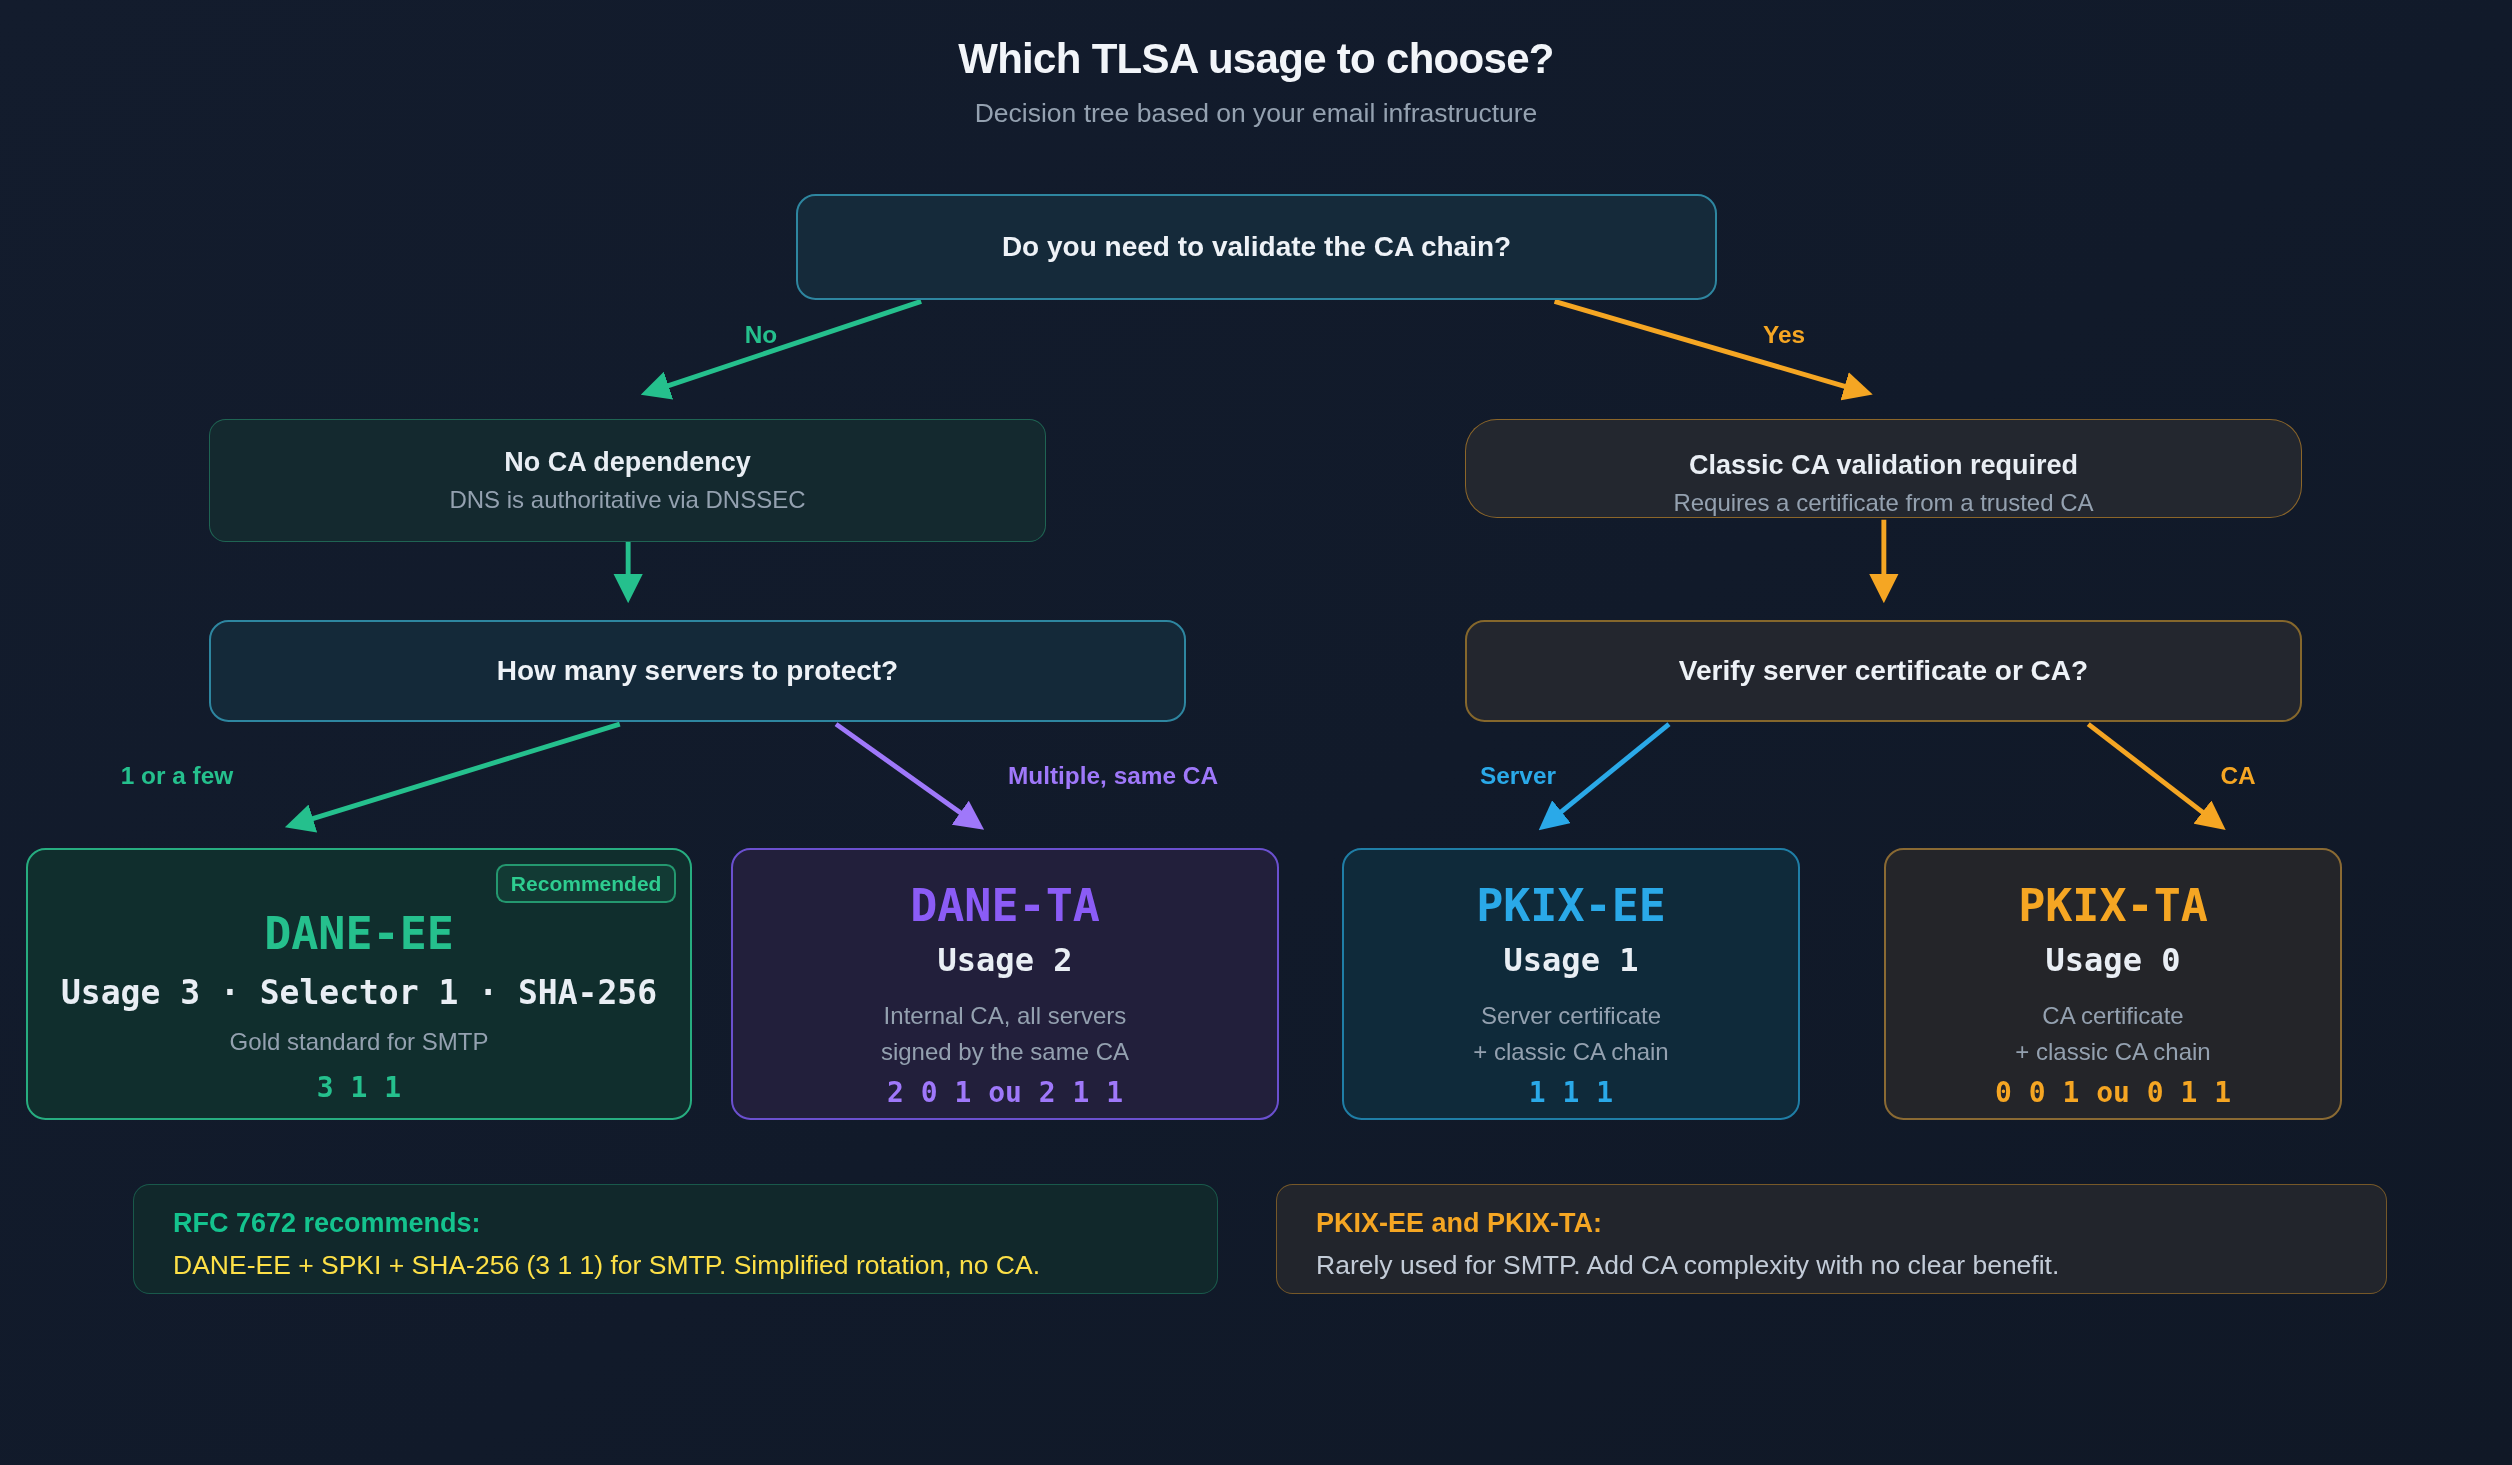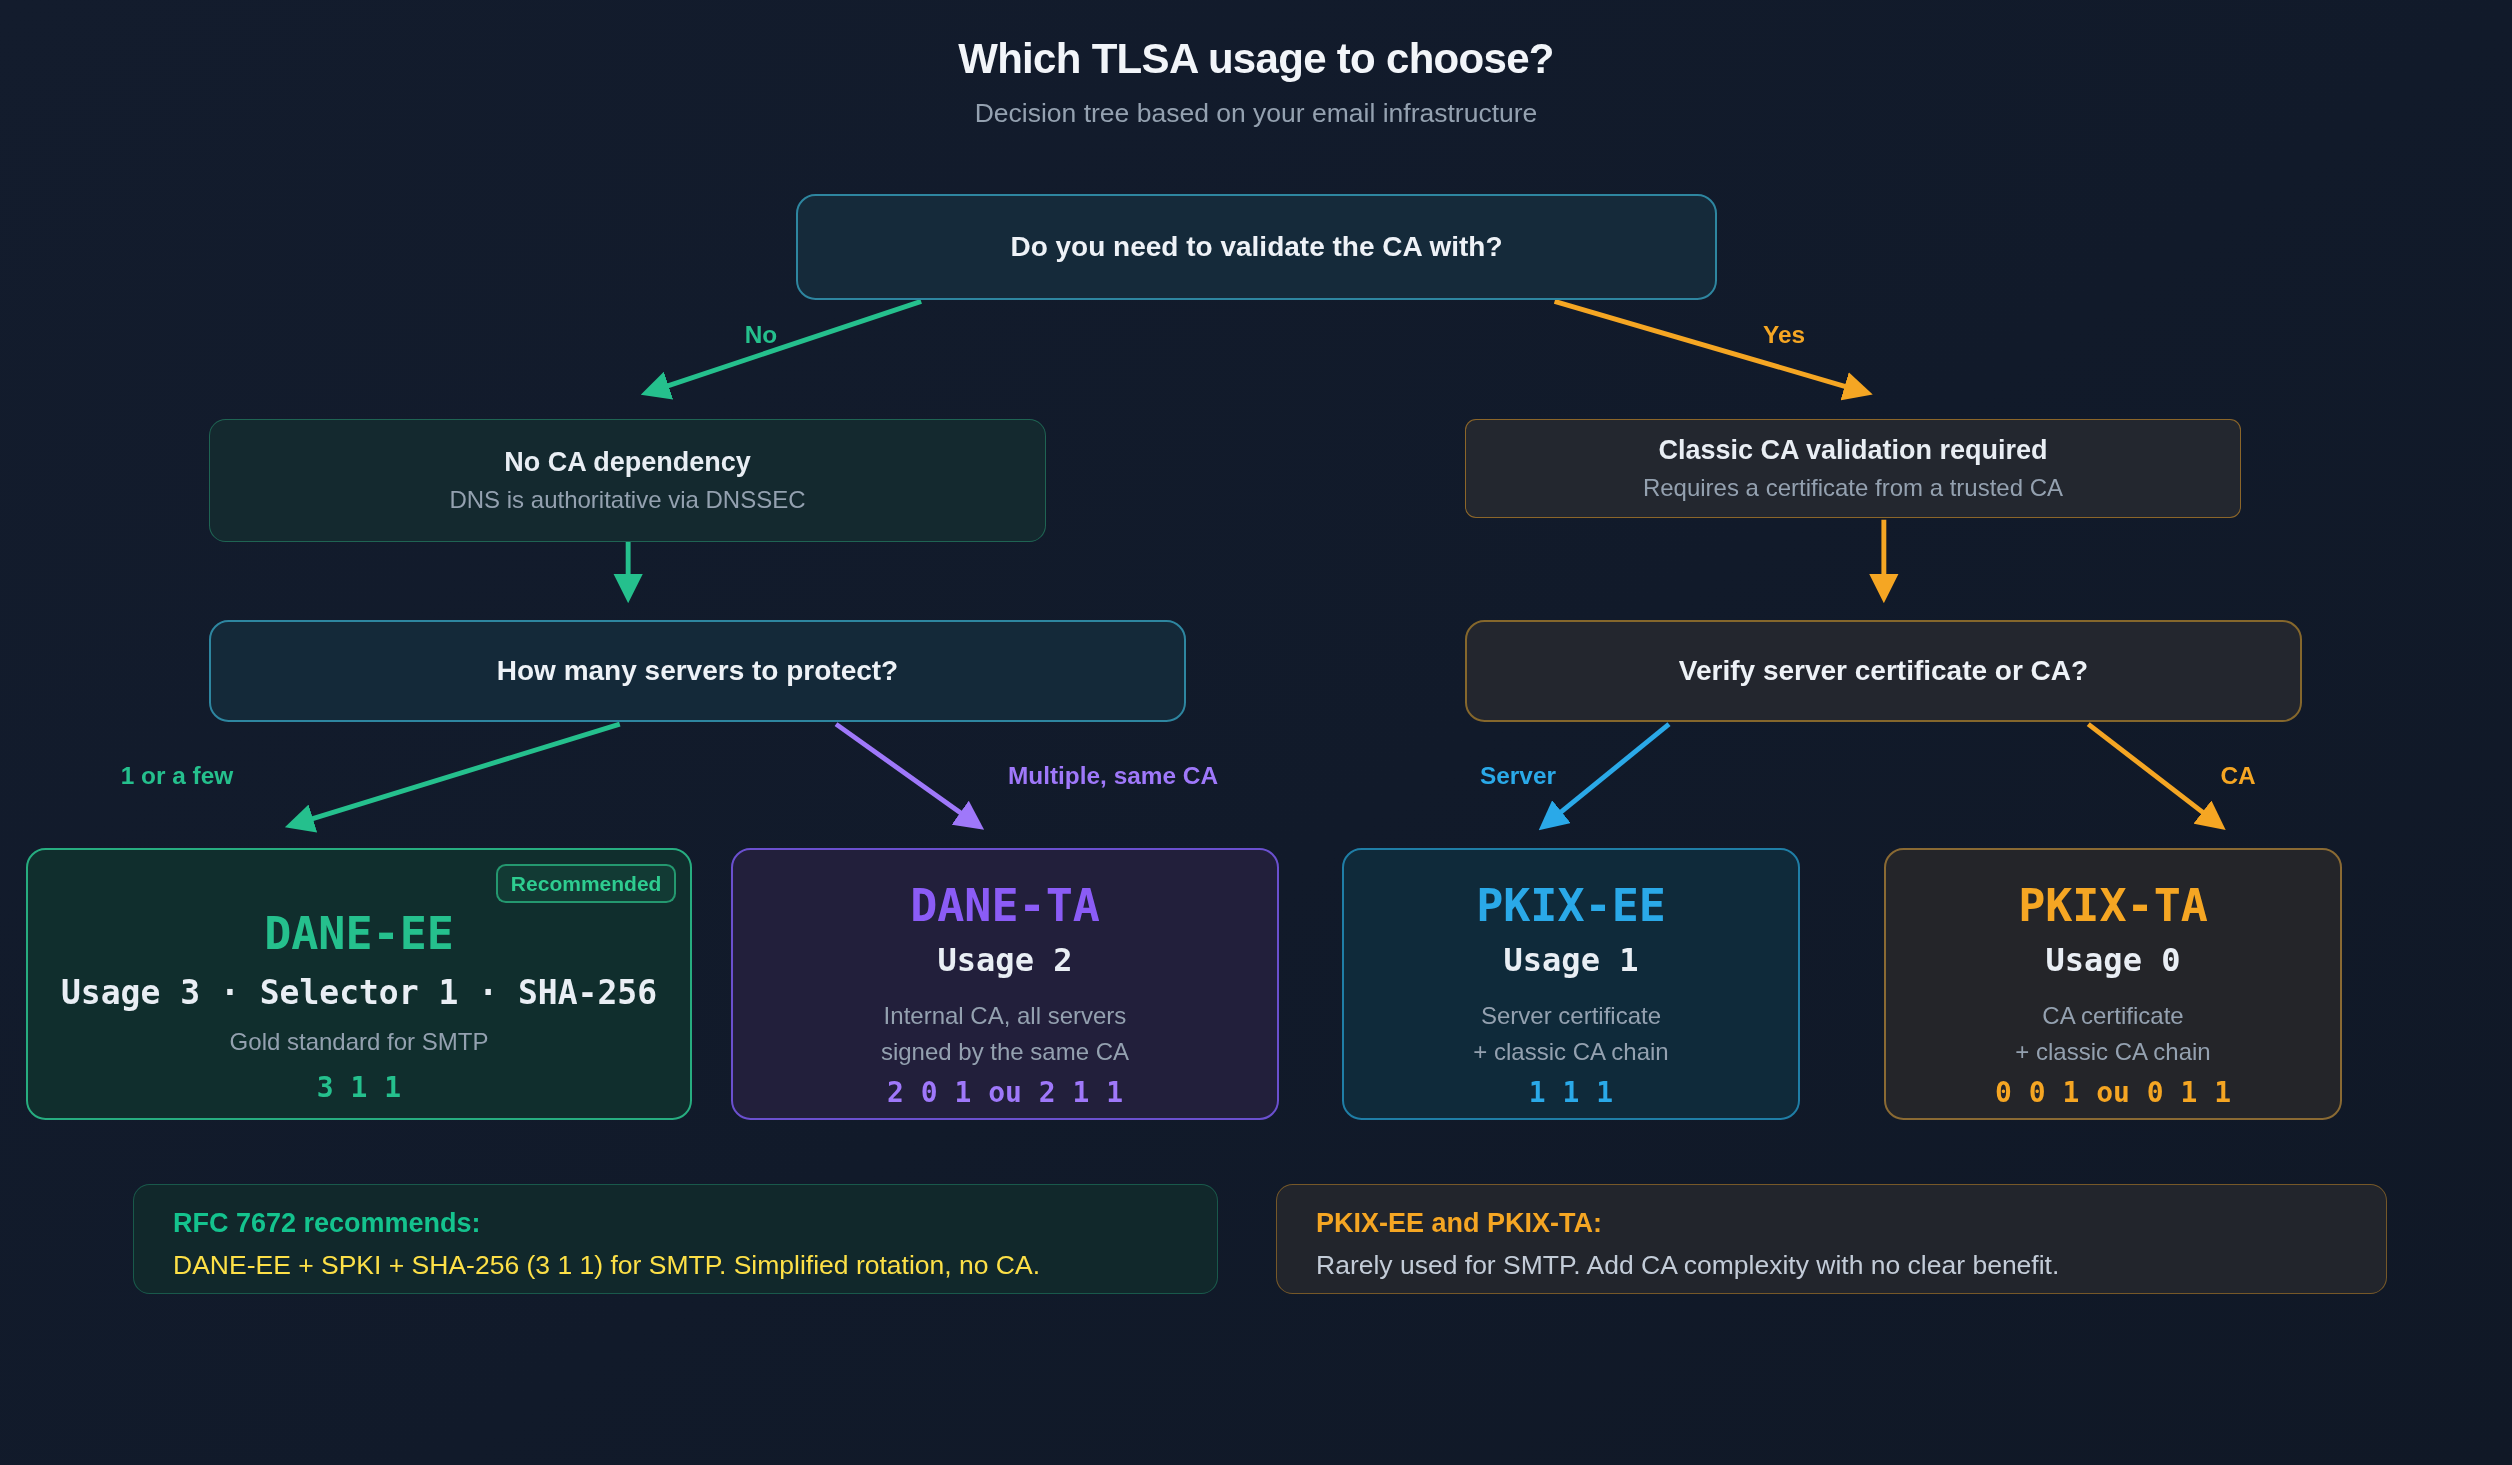--- a/index.html
+++ b/index.html
@@ -32,21 +32,21 @@
   .lbl-blue{color:var(--blue);}
 
   .node{position:absolute;display:flex;flex-direction:column;justify-content:center;align-items:center;
         text-align:center;border-radius:19.5px;box-sizing:border-box;}
   .node .q{font-size:28px;font-weight:600;color:#eef2f7;}
   .node .node-title{font-size:27px;font-weight:600;color:#e9eef4;}
   .node .node-sub{font-size:24px;color:#94a1b0;margin-top:8.4px;}
 
   .node-root{left:796px;top:194px;width:921px;height:106px;border:2.1px solid var(--teal_border);background:#152a3a;}
   .node-noca{left:209px;top:419px;width:837px;height:123px;border:1.4px solid rgba(52,211,153,0.35);background:#14292f;border-radius:16.7px;}
-  .node-classic{left:1465px;top:419px;width:776px;height:99px;border:1.4px solid rgba(245,166,35,0.5);background:#23272f;border-radius:11px;}
+  .node-classic{left:1465px;top:419px;width:837px;height:99px;border:1.4px solid rgba(245,166,35,0.5);background:#23272f;border-radius:32px;justify-content:flex-end;}
   .node-howmany{left:209px;top:620px;width:977px;height:102px;border:2.1px solid var(--teal_border);background:#142939;}
   .node-verify{left:1465px;top:620px;width:837px;height:102px;border:2.1px solid #85672c;background:#23262e;}
 
   .card{position:absolute;top:848px;height:272px;border-radius:19.5px;box-sizing:border-box;
         display:flex;flex-direction:column;align-items:center;text-align:center;}
   .card-title{font-size:45px;font-weight:bold;line-height:49px;}
   .usage{font-size:32px;font-weight:bold;color:#e9eef4;line-height:40px;}
   .card-desc{font-size:24px;color:#94a1b0;line-height:36px;}
   .card-code{font-size:28px;font-weight:bold;line-height:36px;}
 
@@ -129,21 +129,21 @@
   </svg>
 
   <span class="edge-label lbl-green" style="left:761px;top:335px;">No</span>
   <span class="edge-label lbl-amber" style="left:1784px;top:335px;">Yes</span>
   <span class="edge-label lbl-green" style="left:177px;top:776px;">1 or a few</span>
   <span class="edge-label lbl-purple" style="left:1113px;top:776px;">Multiple, same CA</span>
   <span class="edge-label lbl-blue" style="left:1518px;top:776px;">Server</span>
   <span class="edge-label lbl-amber" style="left:2238px;top:776px;">CA</span>
 
   <div class="node node-root">
-    <div class="q">Do you need to validate the CA with?</div>
+    <div class="q">Do you need to validate the CA chain?</div>
   </div>
 
   <div class="node node-noca">
     <div class="node-title">No CA dependency</div>
     <div class="node-sub">DNS is authoritative via DNSSEC</div>
   </div>
 
   <div class="node node-classic">
     <div class="node-title">Classic CA validation required</div>
     <div class="node-sub">Requires a certificate from a trusted CA</div>

